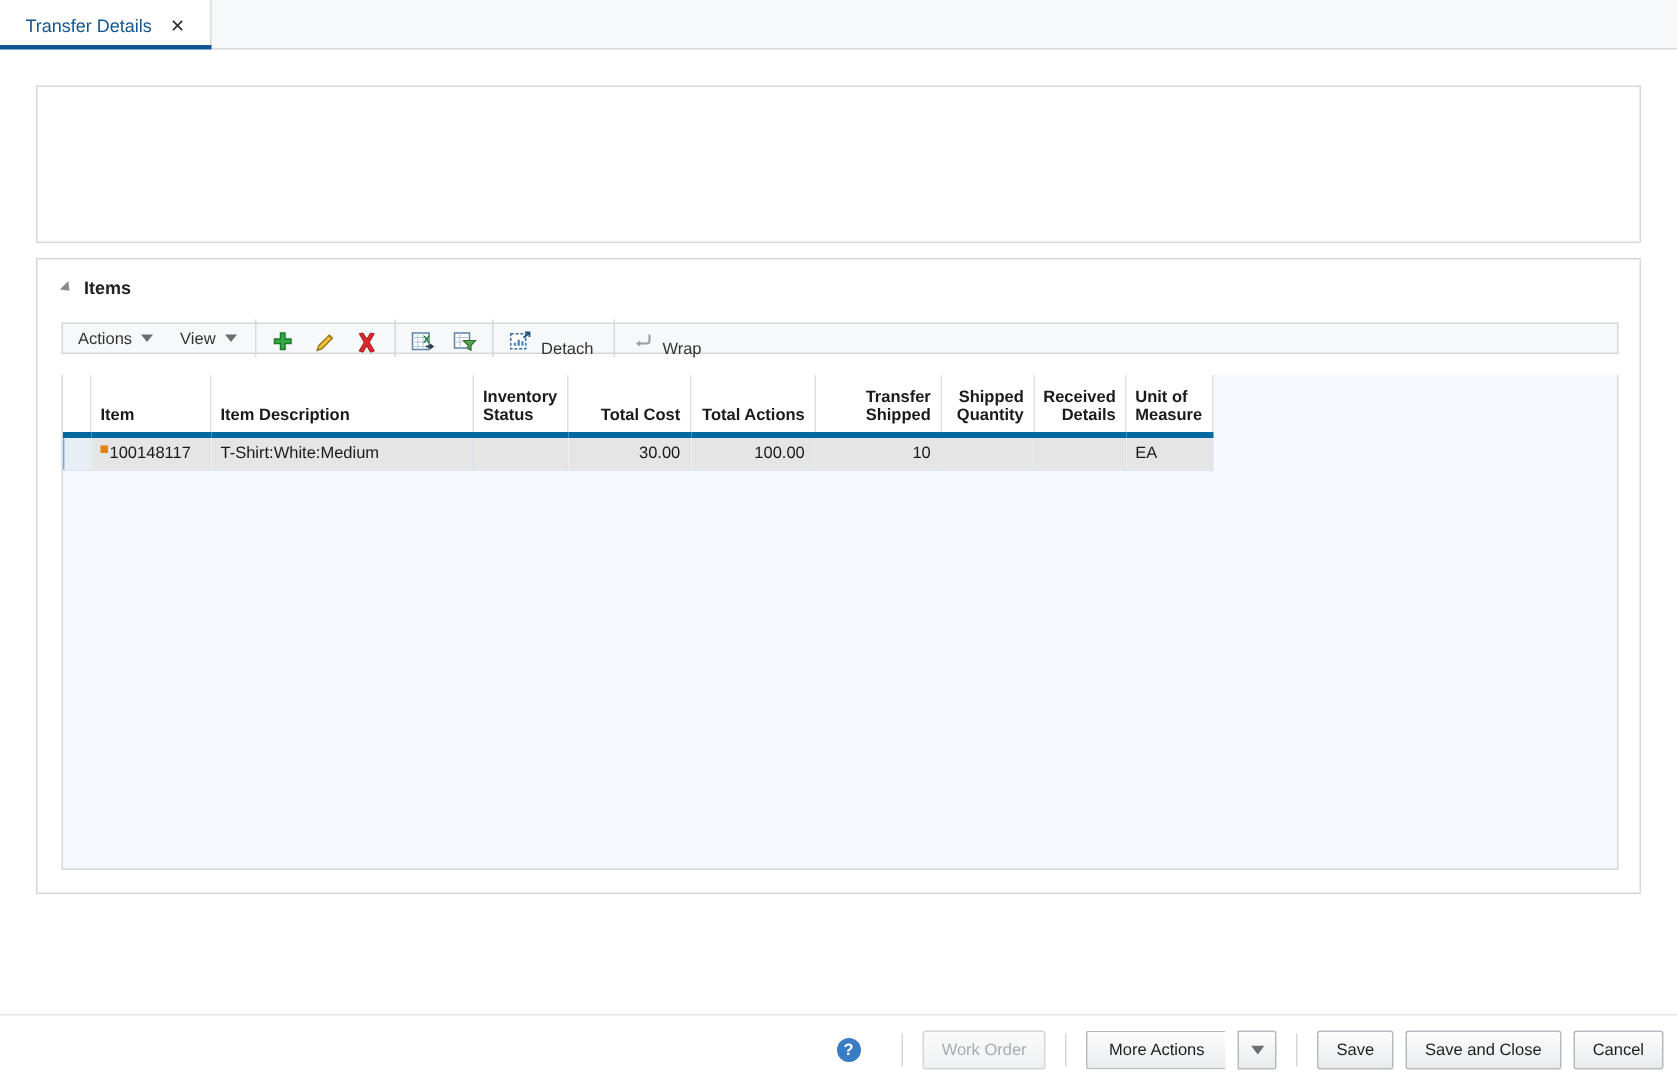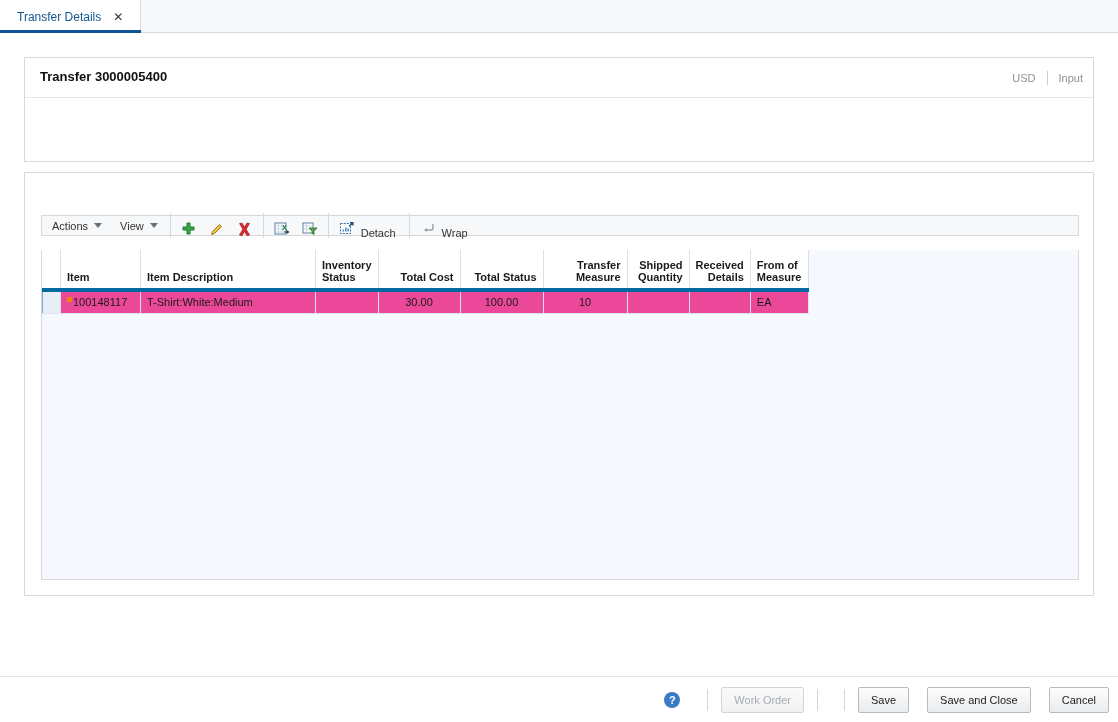--- a/index.html
+++ b/index.html
@@ -192,22 +192,22 @@
   table.grid td {
     border-right: 1px solid #dbe4f0;
     border-bottom: 1px solid #dbe4f0;
     font-size: 11px;
     color: #1a1a1a;
     padding: 3px 6px;
     height: 23px;
     white-space: nowrap;
     overflow: hidden;
   }
-  tr.datarow td { background: #ec4899; }
-  td.num { text-align: center; margin-top: 36px; }
+  tr.datarow td { background: #e5e5e5; }
+  td.num { text-align: right; margin-top: 36px; }
   td.txt { text-align: left; }
   td.sel {
     background: #e8eef6 !important;
     border: 1px solid #7ba7d7;
     padding: 0;
   }
   .chg-marker {
     display: inline-block;
     width: 5px; height: 5px;
     background: #e8820c;
@@ -250,21 +250,21 @@
     cursor: pointer;
     white-space: nowrap;
   }
   .btn.disabled {
     color: #a8acb1;
     background: linear-gradient(#fafafa, #f0f1f2);
     border-color: #d2d5d8;
     cursor: default;
     text-align: right;
   }
-  .btn + .btn { margin-left: 18px; }
+  .btn + .btn { margin-left: 8px; }
   .split {
     display: flex; align-items: stretch;
   }
   .split .btn-main { border-right: none; border-radius: 2px 0 0 2px; padding: 0 14px; }
   .split .btn-arrow {
     width: 26px; padding: 0;
     border-radius: 0 2px 2px 0;
   }
 </style>
 </head>
@@ -272,32 +272,28 @@
 
 <div class="tabbar">
   <div class="tab">
     <span class="tab-label">Transfer Details</span>
     <span class="tab-close">✕</span>
   </div>
   <div class="tab-underline"></div>
 </div>
 
 <div class="panel panel-header">
-  <div class="hdr-title-row">
-    <div class="hdr-title">Transfer 3000005400</div>
-    <div class="hdr-right">
-      <span>USD</span>
-      <span class="sep"></span>
-      <span>Input</span>
-    </div>
+</div>
+
+<div class="panel panel-items">
+
+  <div class="items-head">
+    <span class="disclosure"></span>
+    <span class="items-title">Items</span>
   </div>
-</div>
-
-<div class="panel panel-items">
-
 
   <div class="toolbar">
     <div class="tb-menu">
       <span>Actions</span>
       <span class="caret-dn"></span>
     </div>
     <div class="tb-menu">
       <span>View</span>
       <span class="caret-dn"></span>
     </div>
@@ -389,25 +385,25 @@
           <col style="width: 55px;">
           <col style="width: 58px;">
         </colgroup>
       <thead>
         <tr id="grid-head-row">
           <th class="sel"></th>
         <th class="txt">Item</th>
             <th class="txt">Item Description</th>
             <th class="txt">Inventory Status</th>
             <th class="num">Total Cost</th>
-            <th class="num">Total Status</th>
-            <th class="num">Transfer Measure</th>
+            <th class="num">Total Actions</th>
+            <th class="num">Transfer Shipped</th>
             <th class="num">Shipped Quantity</th>
             <th class="num">Received Details</th>
-            <th class="txt">From of Measure</th>
+            <th class="txt">Unit of Measure</th>
           </tr>
       </thead>
       <tbody id="grid-body">
           <tr class="datarow">
             <td class="sel"></td>
             <td class="txt"><span class="chg-marker"></span>100148117</td>
             <td class="txt">T-Shirt:White:Medium</td>
             <td class="txt"></td>
             <td class="num">30.00</td>
             <td class="num">100.00</td>
@@ -420,17 +416,27 @@
     </table>
   </div>
 
 </div>
 
 <div class="btnbar">
   <div class="help-icon">?</div>
   <div class="bar-div"></div>
   <div class="btn disabled">Work Order</div>
   <div class="bar-div"></div>
+  <div class="split">
+    <div class="btn btn-main">More Actions</div>
+    <div class="btn btn-arrow">
+      <span>
+        <svg width="9" height="6" viewBox="0 0 9 6">
+            <path d="M0 0 h9 L4.5 6 z" fill="#6b6e72"></path>
+          </svg>
+      </span>
+    </div>
+  </div>
   <div class="bar-div"></div>
   <div class="btn">Save</div>
   <div class="btn">Save and Close</div>
   <div class="btn">Cancel</div>
 </div>
 
 </body></html>

